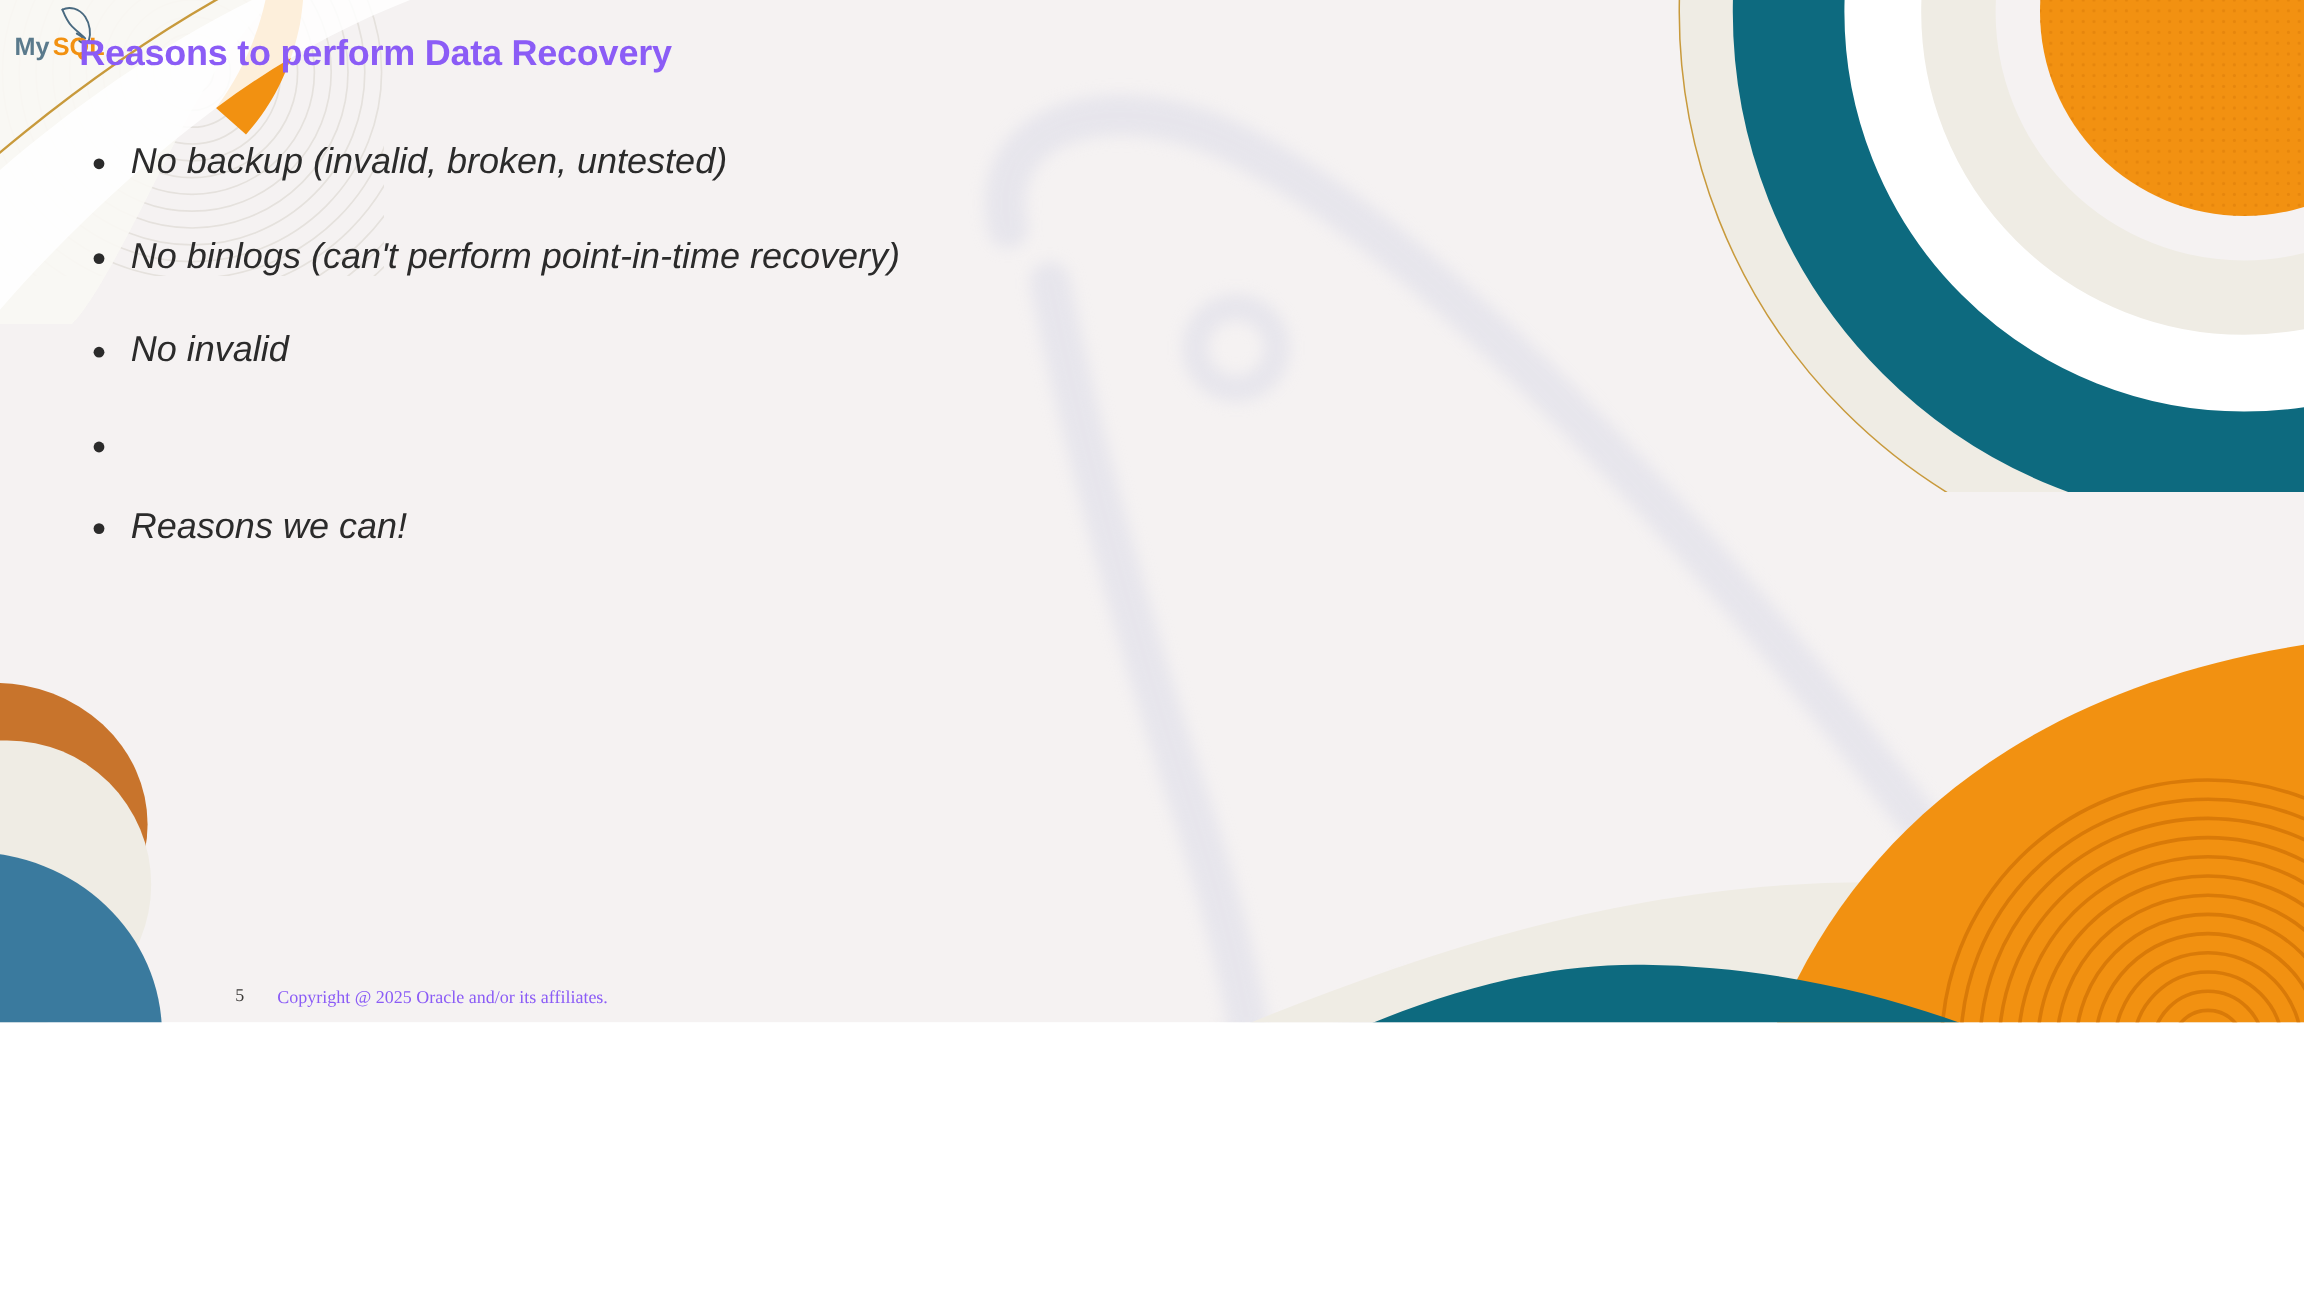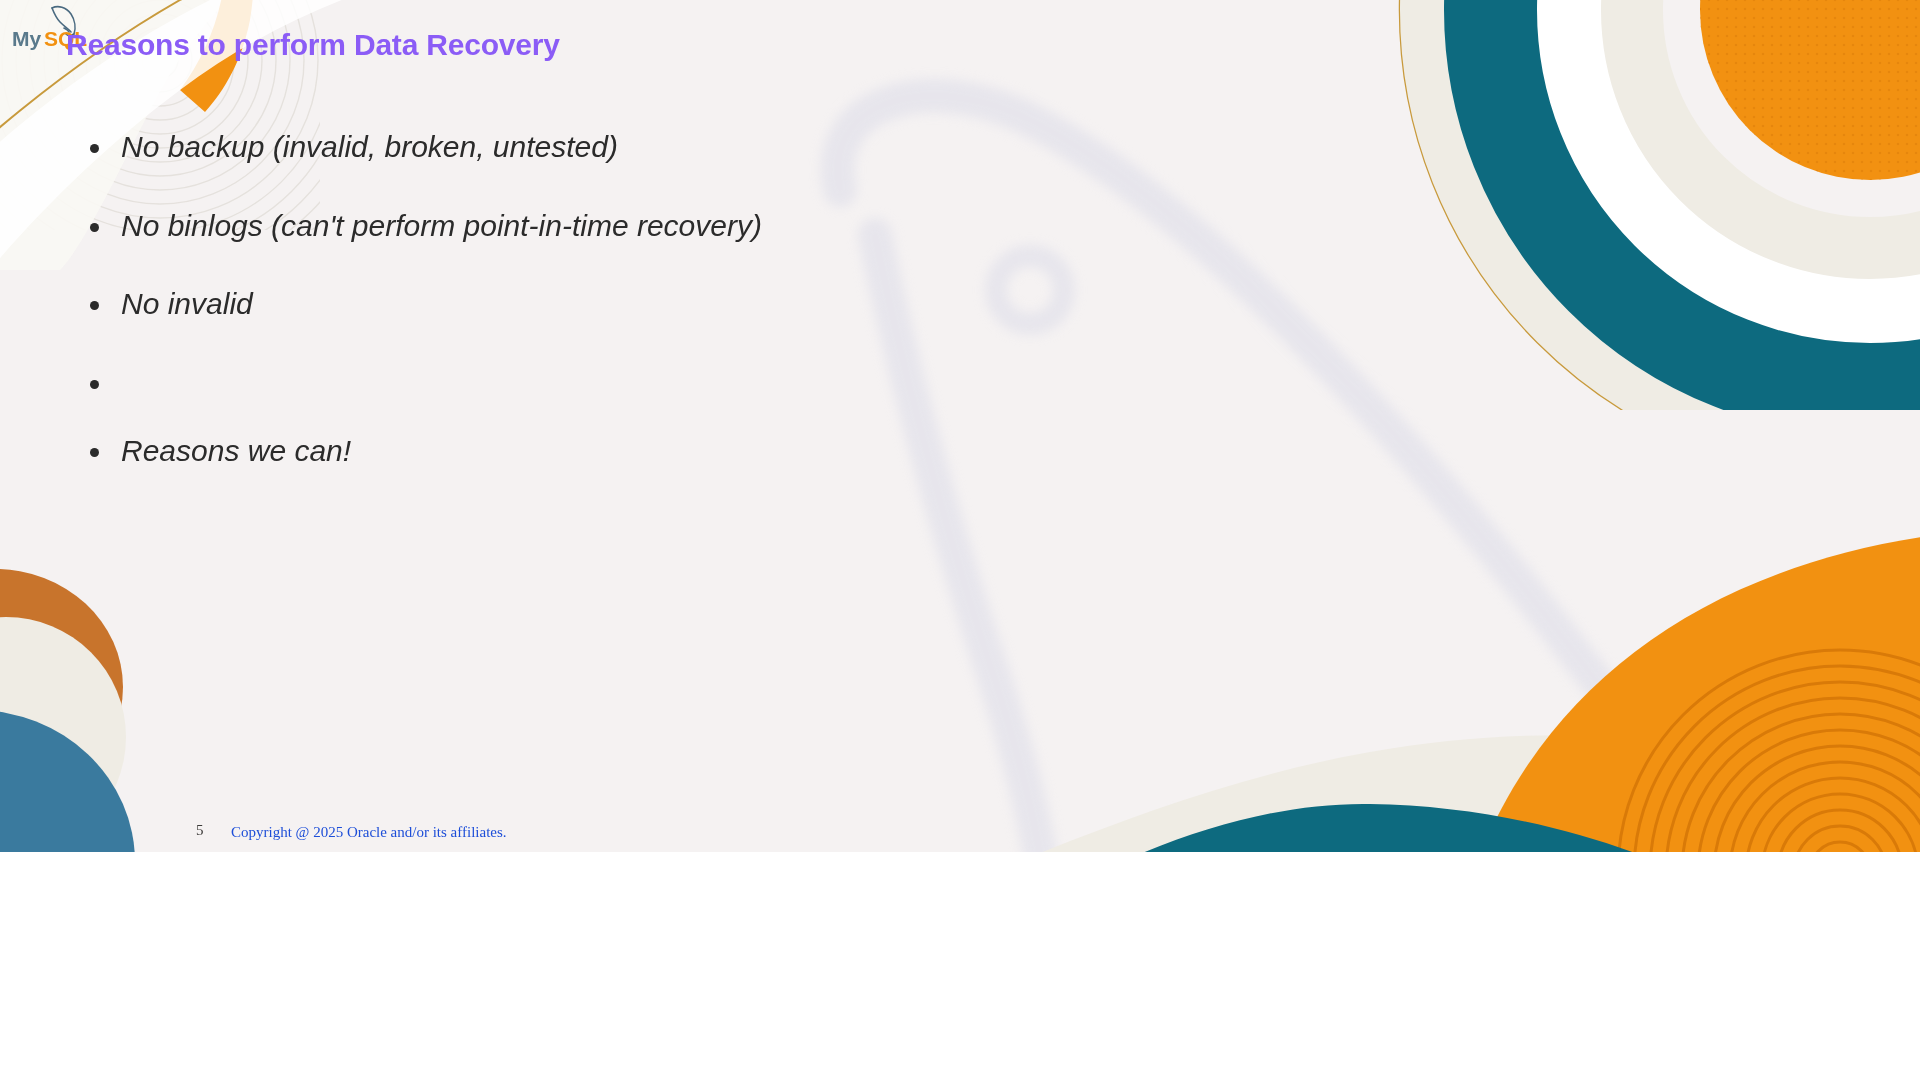--- a/index.html
+++ b/index.html
@@ -99,21 +99,21 @@
     letter-spacing: -0.2px;
     z-index: 8;
     white-space: nowrap;
   }
 
   
   .bullet-list {
     position: absolute;
     left: 78px;
     top: 118px;
-    margin: 12px;
+    margin: 0;
     padding: 0;
     list-style: none;
     z-index: 7;
   }
   .bullet-item {
     display: flex;
     align-items: flex-start;
     margin-bottom: 45px;
     font-size: 30px;
     font-style: italic;
@@ -147,21 +147,21 @@
     font-family: "Liberation Serif", serif;
     font-size: 15px;
     color: #3b3a38;
   }
   .copyright {
     position: absolute;
     left: 231px;
     bottom: 11px;
     font-family: "Liberation Serif", serif;
     font-size: 15px;
-    color: #1d4ed8;
+    color: #8b5cf6;
     white-space: nowrap;
   }
 </style>
 </head>
 <body>
 
 <div class="slide">
 
   <svg class="watermark" viewBox="0 0 1060 940" xmlns="http://www.w3.org/2000/svg">
     <g fill="none" stroke="#dcdce8" stroke-width="34" stroke-linecap="round" stroke-linejoin="round">

